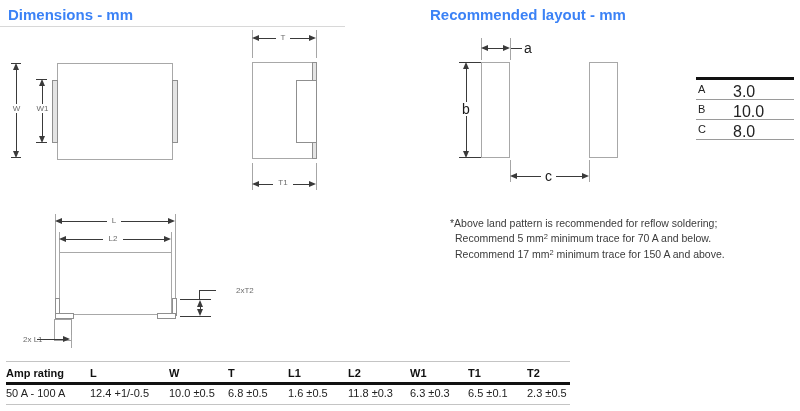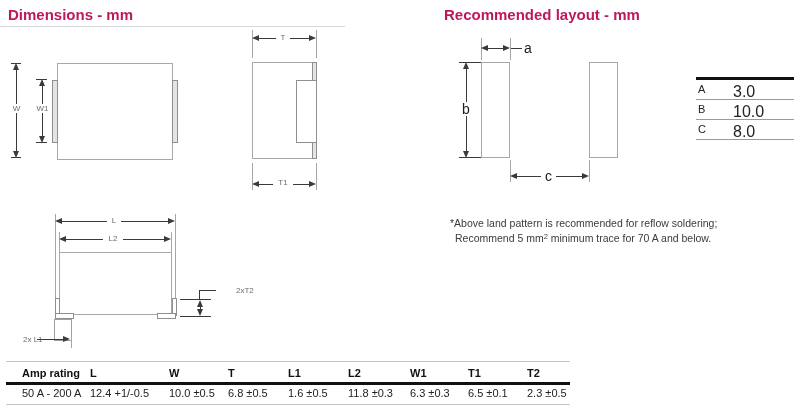--- a/index.html
+++ b/index.html
@@ -1,19 +1,19 @@
 <!DOCTYPE html>
 <html><head>
 <meta charset="utf-8">
 <style>
   *{margin:0;padding:0;box-sizing:border-box}
   html,body{background:#ffffff}
   #canvas{position:relative;width:800px;height:411px;background:#fff;
           font-family:"Liberation Sans",sans-serif;overflow:hidden}
-  .h1{position:absolute;font-size:15px;font-weight:bold;color:#be185d;white-space:nowrap}
+  .h1{position:absolute;font-size:15px;font-weight:bold;color:#3b82f6;white-space:nowrap}
   
   .hl{position:absolute;height:1px;background:#3a3a3a}
   .vl{position:absolute;width:1px;background:#3a3a3a}
   
   .hx{position:absolute;height:1px;background:#a6a6a6}
   .vx{position:absolute;width:1px;background:#a6a6a6}
   
   .box{position:absolute;border:1px solid #a8a8a8;background:#fff}
   .strip{position:absolute;border:1px solid #8f8f8f;background:#e4e4e4}
   
@@ -39,31 +39,31 @@
   .nl{padding-left:5px}
   .nl-first{text-indent:-5px}
   .nsup{font-size:7.5px;position:relative;top:-3px}
   
   #dim-table{position:absolute;left:6px;top:359px;width:564px;height:47px}
   .btl{position:absolute;left:0;width:564px}
   .btl-thin{height:1px;background:#c4c4c4}
   .btl-thick{height:3px;background:#111}
   .bh{position:absolute;top:8px;font-size:11px;font-weight:bold;color:#111;white-space:nowrap}
   .bd{position:absolute;top:28px;font-size:11px;color:#222;white-space:nowrap}
-  .c1{left:16px}.c2{left:84px}.c3{left:163px}.c4{left:222px}.c5{left:282px}
+  .c1{left:0}.c2{left:84px}.c3{left:163px}.c4{left:222px}.c5{left:282px}
   .c6{left:342px}.c7{left:404px}.c8{left:462px}.c9{left:521px}
 </style>
 </head>
 <body>
 
 <div id="canvas">
 
   <div class="h1" style="left:8px;top:6px">Dimensions - mm</div>
   <div class="hx" style="left:0;top:26px;width:345px;background:#d8d8d8"></div>
-  <div class="h1" style="left:444px;top:6px">Recommended layout - mm</div>
+  <div class="h1" style="left:430px;top:6px">Recommended layout - mm</div>
 
   <div class="box" style="left:57px;top:63px;width:116px;height:97px"></div>
   <div class="strip" style="left:52px;top:80px;width:6px;height:63px"></div>
   <div class="strip" style="left:172px;top:80px;width:6px;height:63px"></div>
 
   <div class="hl" style="left:11px;top:63px;width:10px"></div>
   <div class="hl" style="left:11px;top:157px;width:10px"></div>
   <div class="vl" style="left:16px;top:68px;height:85px"></div>
   <div class="ah ah-up" style="left:13px;top:63px"></div>
   <div class="ah ah-down" style="left:13px;top:151px"></div>
@@ -161,36 +161,37 @@
     </div>
     <div class="lt-row">
       <span class="lt-param">C</span>
       <span class="lt-value">8.0</span>
     </div>
   </div>
 
   <div id="notes">
     <div class="nl nl-first">*Above land pattern is recommended for reflow soldering;</div>
     <div class="nl"><span>Recommend 5 mm</span><span class="nsup">2</span><span> minimum trace for 70 A and below.</span></div>
+    <div class="nl"><span>Recommend 17 mm</span><span class="nsup">2</span><span> minimum trace for 150 A and above.</span></div>
   </div>
 
   <div id="dim-table">
     <div class="btl btl-thin" style="top:2px"></div>
     <div class="btl btl-thick" style="top:23px"></div>
     <div class="btl btl-thin" style="top:45px"></div>
     <span class="bh c1">Amp rating</span>
     <span class="bh c2">L</span>
     <span class="bh c3">W</span>
     <span class="bh c4">T</span>
     <span class="bh c5">L1</span>
     <span class="bh c6">L2</span>
     <span class="bh c7">W1</span>
     <span class="bh c8">T1</span>
     <span class="bh c9">T2</span>
-    <span class="bd c1">50 A - 200 A</span>
+    <span class="bd c1">50 A - 100 A</span>
     <span class="bd c2">12.4 +1/-0.5</span>
     <span class="bd c3">10.0 ±0.5</span>
     <span class="bd c4">6.8 ±0.5</span>
     <span class="bd c5">1.6 ±0.5</span>
     <span class="bd c6">11.8 ±0.3</span>
     <span class="bd c7">6.3 ±0.3</span>
     <span class="bd c8">6.5 ±0.1</span>
     <span class="bd c9">2.3 ±0.5</span>
   </div>
 

